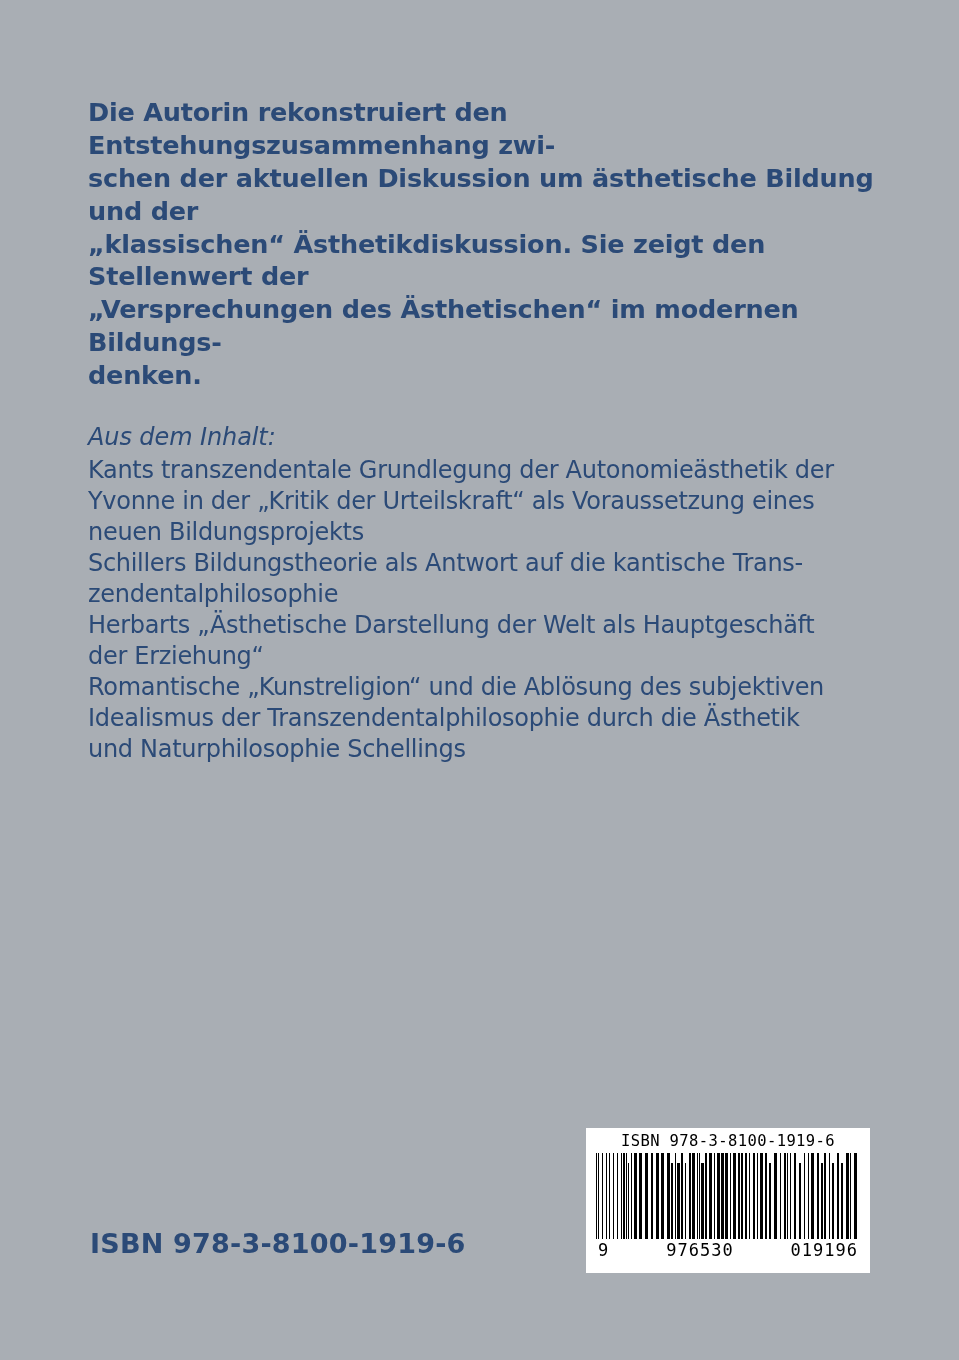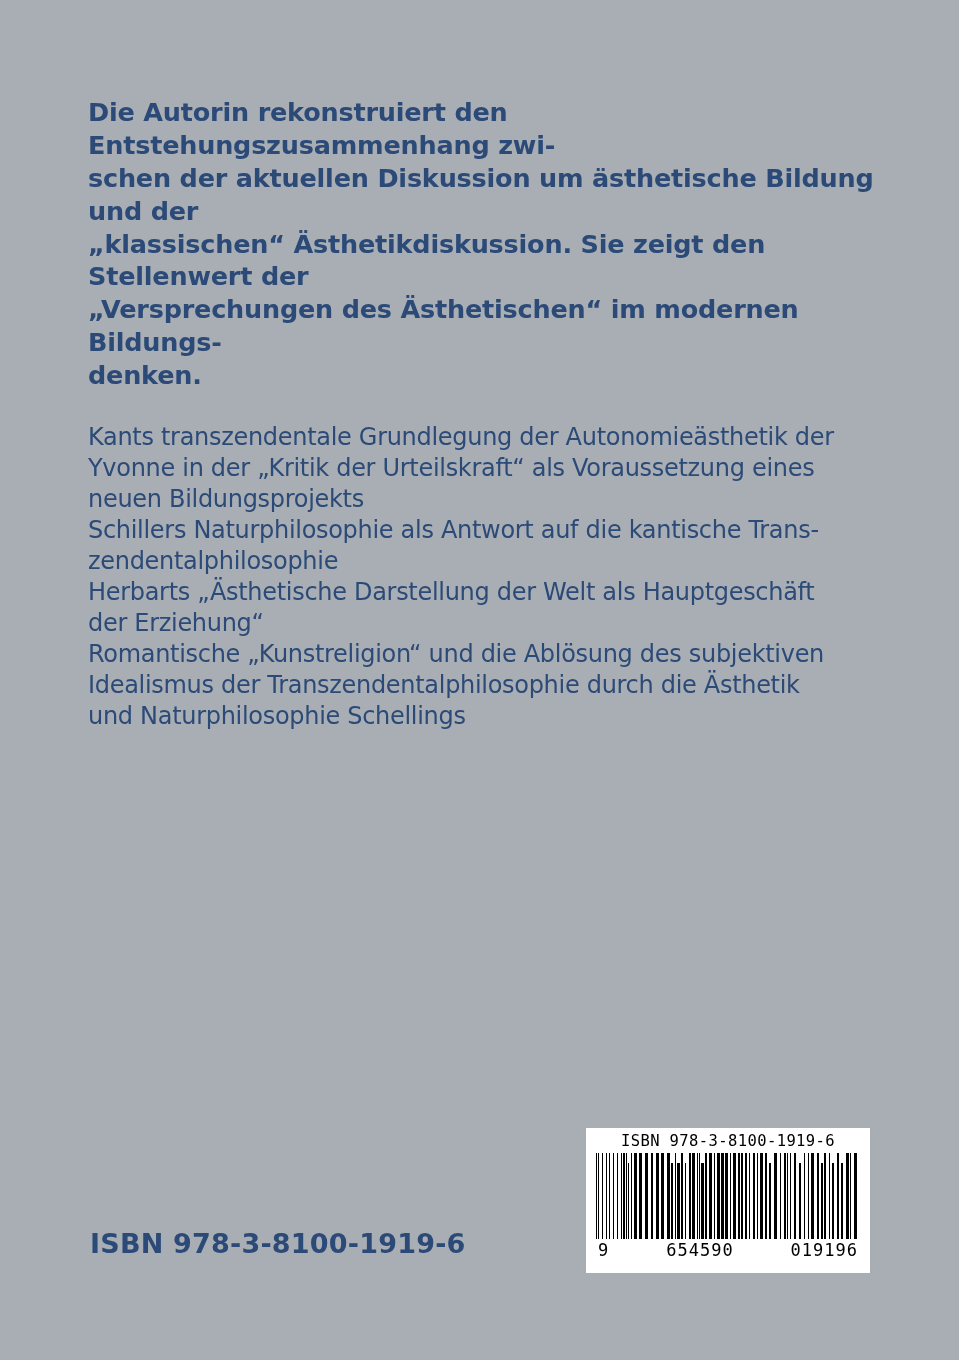--- a/index.html
+++ b/index.html
@@ -119,24 +119,25 @@
 
   <div class="content">
 
     <p class="blurb">Die Autorin rekonstruiert den Entstehungszusammenhang zwi-
 schen der aktuellen Diskussion um ästhetische Bildung und der
 „klassischen“ Ästhetikdiskussion. Sie zeigt den Stellenwert der
 „Versprechungen des Ästhetischen“ im modernen Bildungs-
 denken.</p>
 
     <div class="section">
+      <p class="section-heading">Aus dem Inhalt:</p>
       <p class="para">Kants transzendentale Grundlegung der Autonomieästhetik der
 Yvonne in der „Kritik der Urteilskraft“ als Voraussetzung eines
 neuen Bildungsprojekts</p>
-      <p class="para">Schillers Naturphilosophie als Antwort auf die kantische Trans-
+      <p class="para">Schillers Bildungstheorie als Antwort auf die kantische Trans-
 zendentalphilosophie</p>
       <p class="para">Herbarts „Ästhetische Darstellung der Welt als Hauptgeschäft
 der Erziehung“</p>
       <p class="para">Romantische „Kunstreligion“ und die Ablösung des subjektiven
 Idealismus der Transzendentalphilosophie durch die Ästhetik
 und Naturphilosophie Schellings</p>
     </div>
 
     <div class="section">
     </div>
@@ -276,18 +277,18 @@
         <div class="bar" style="width: 3px; background: transparent;"></div>
         <div class="bar" style="width: 3px; background: rgb(0, 0, 0);"></div>
         <div class="bar" style="width: 1px; background: transparent;"></div>
         <div class="bar" style="width: 1px; background: rgb(0, 0, 0);"></div>
         <div class="bar short" style="width: 3px; background: transparent;"></div>
         <div class="bar" style="width: 3px; background: rgb(0, 0, 0);"></div>
         <div class="bar short" style="width: 3px; background: transparent;"></div>
       </div>
     <div class="barcode-digits">
       <span>9</span>
-      <span>654590</span>
+      <span>976530</span>
       <span>019196</span>
     </div>
   </div>
 
 </div>
 
 </body></html>

